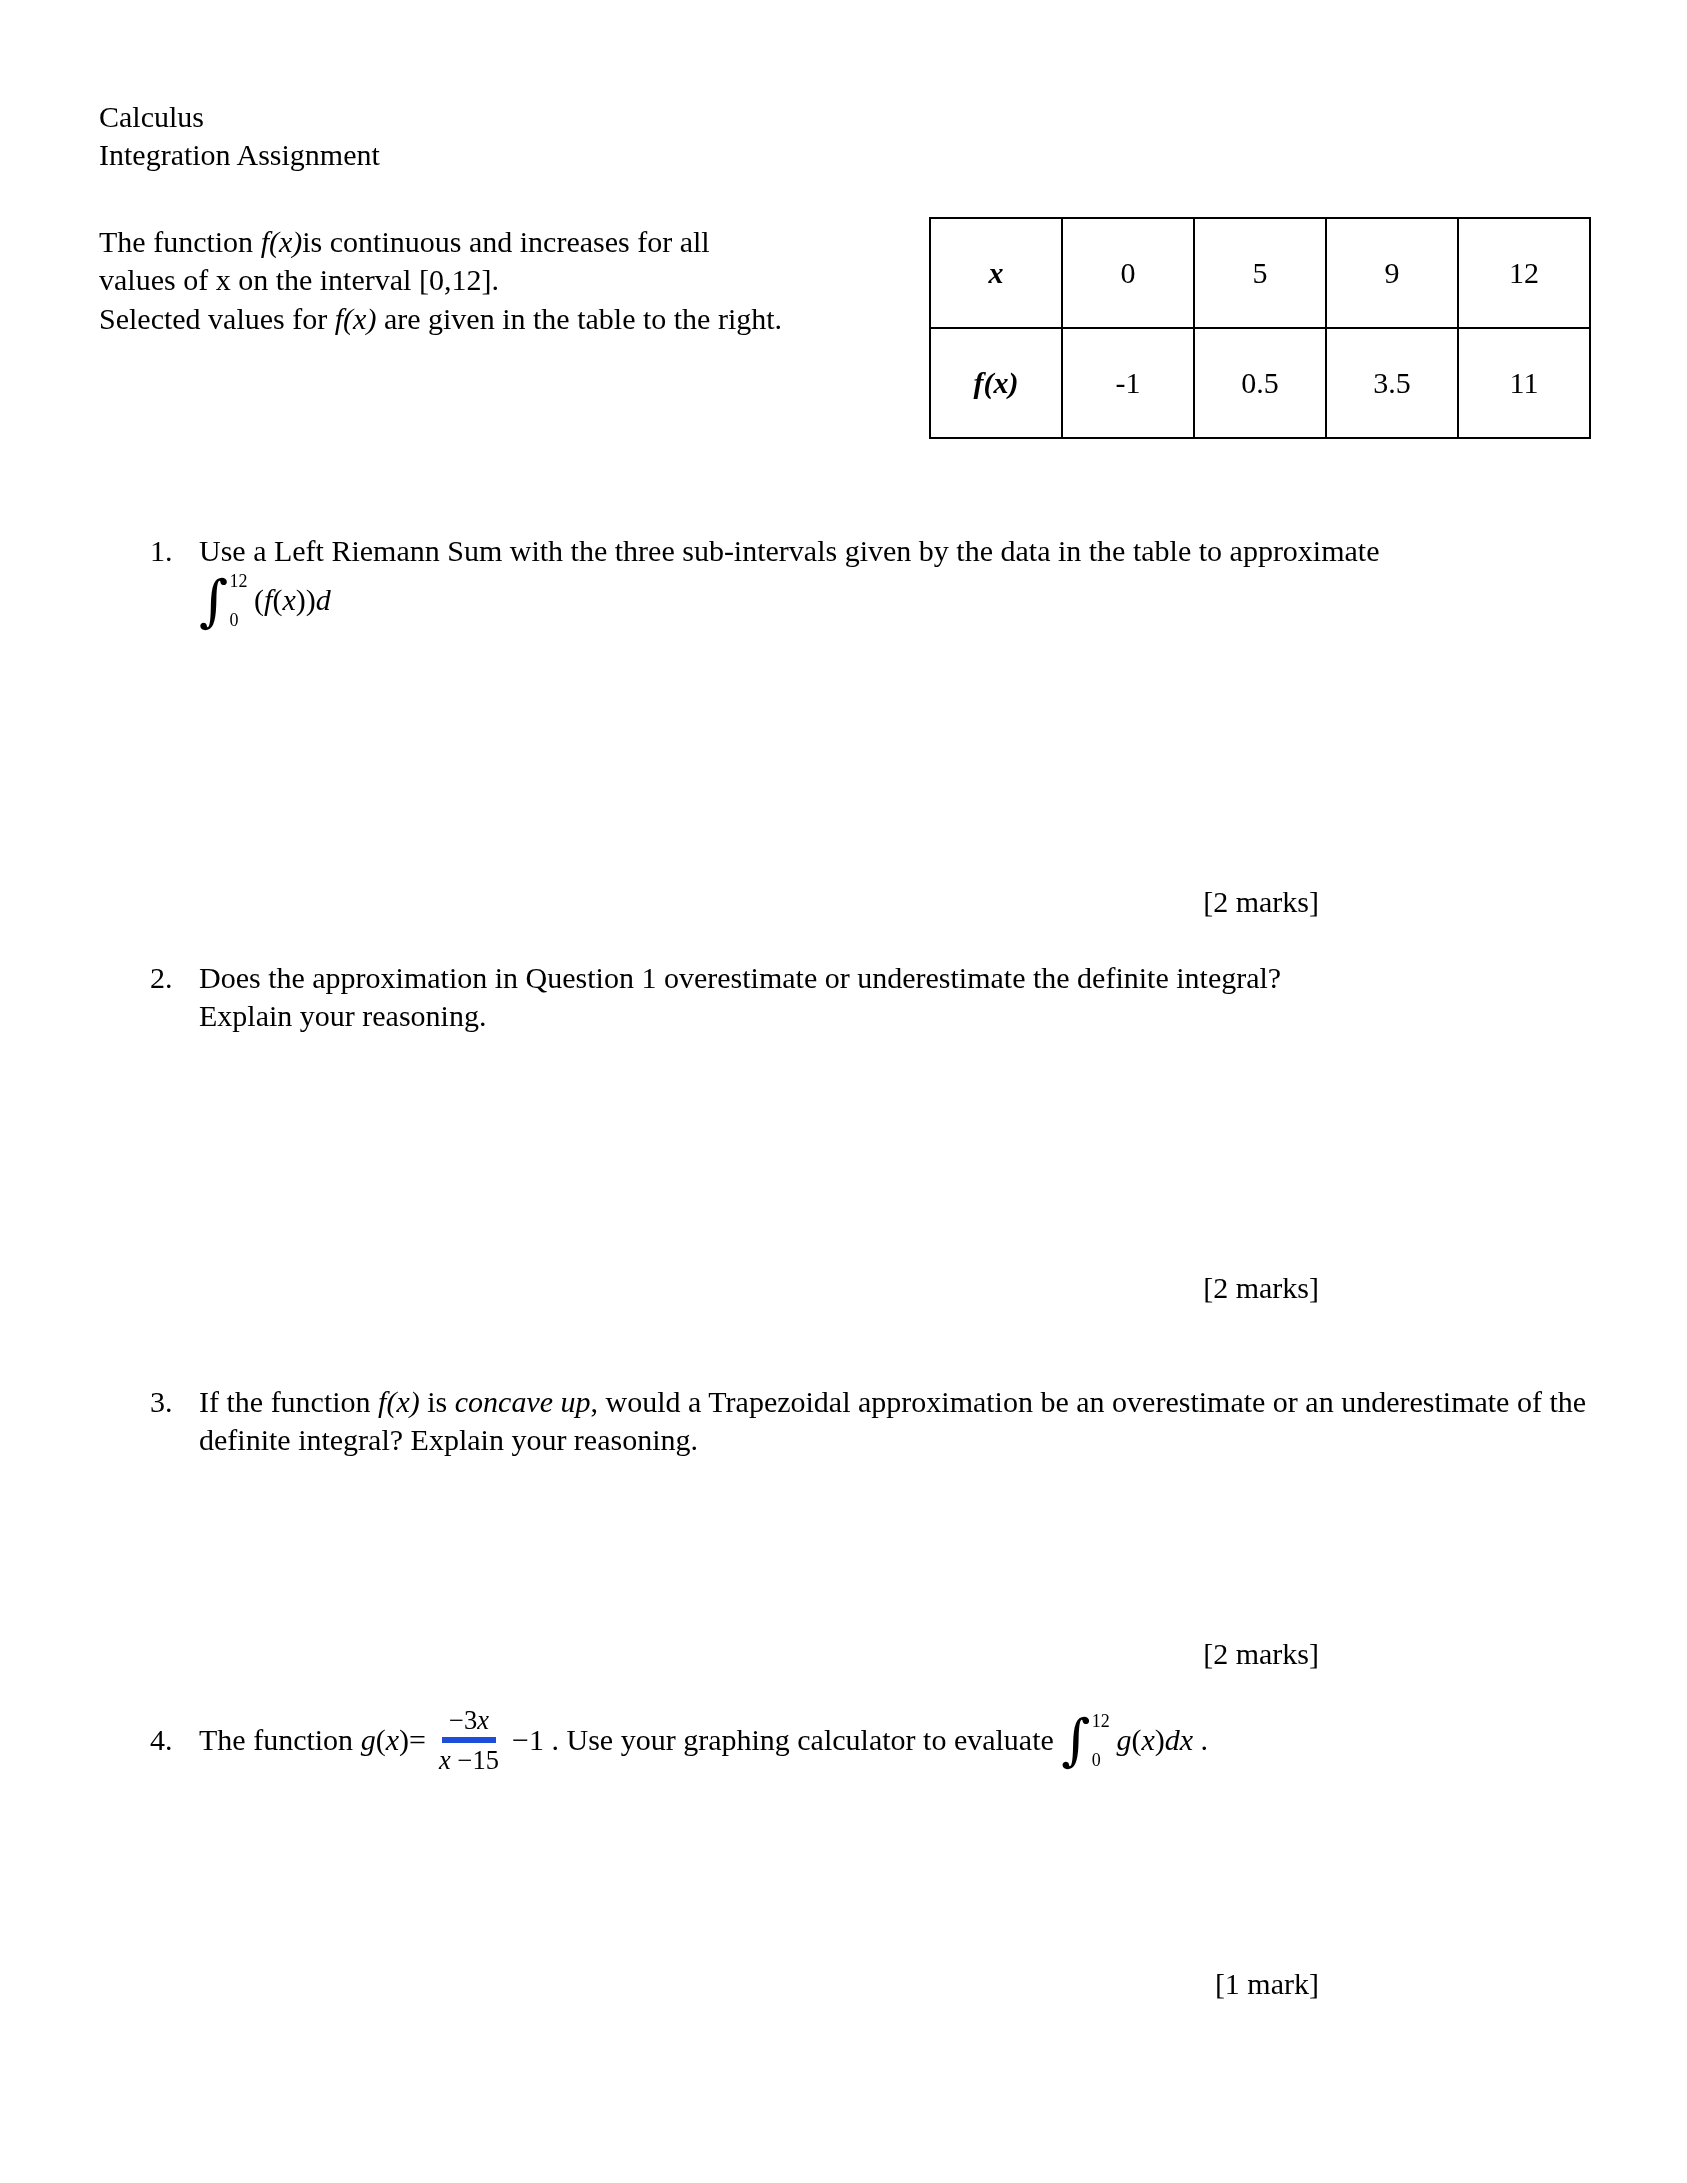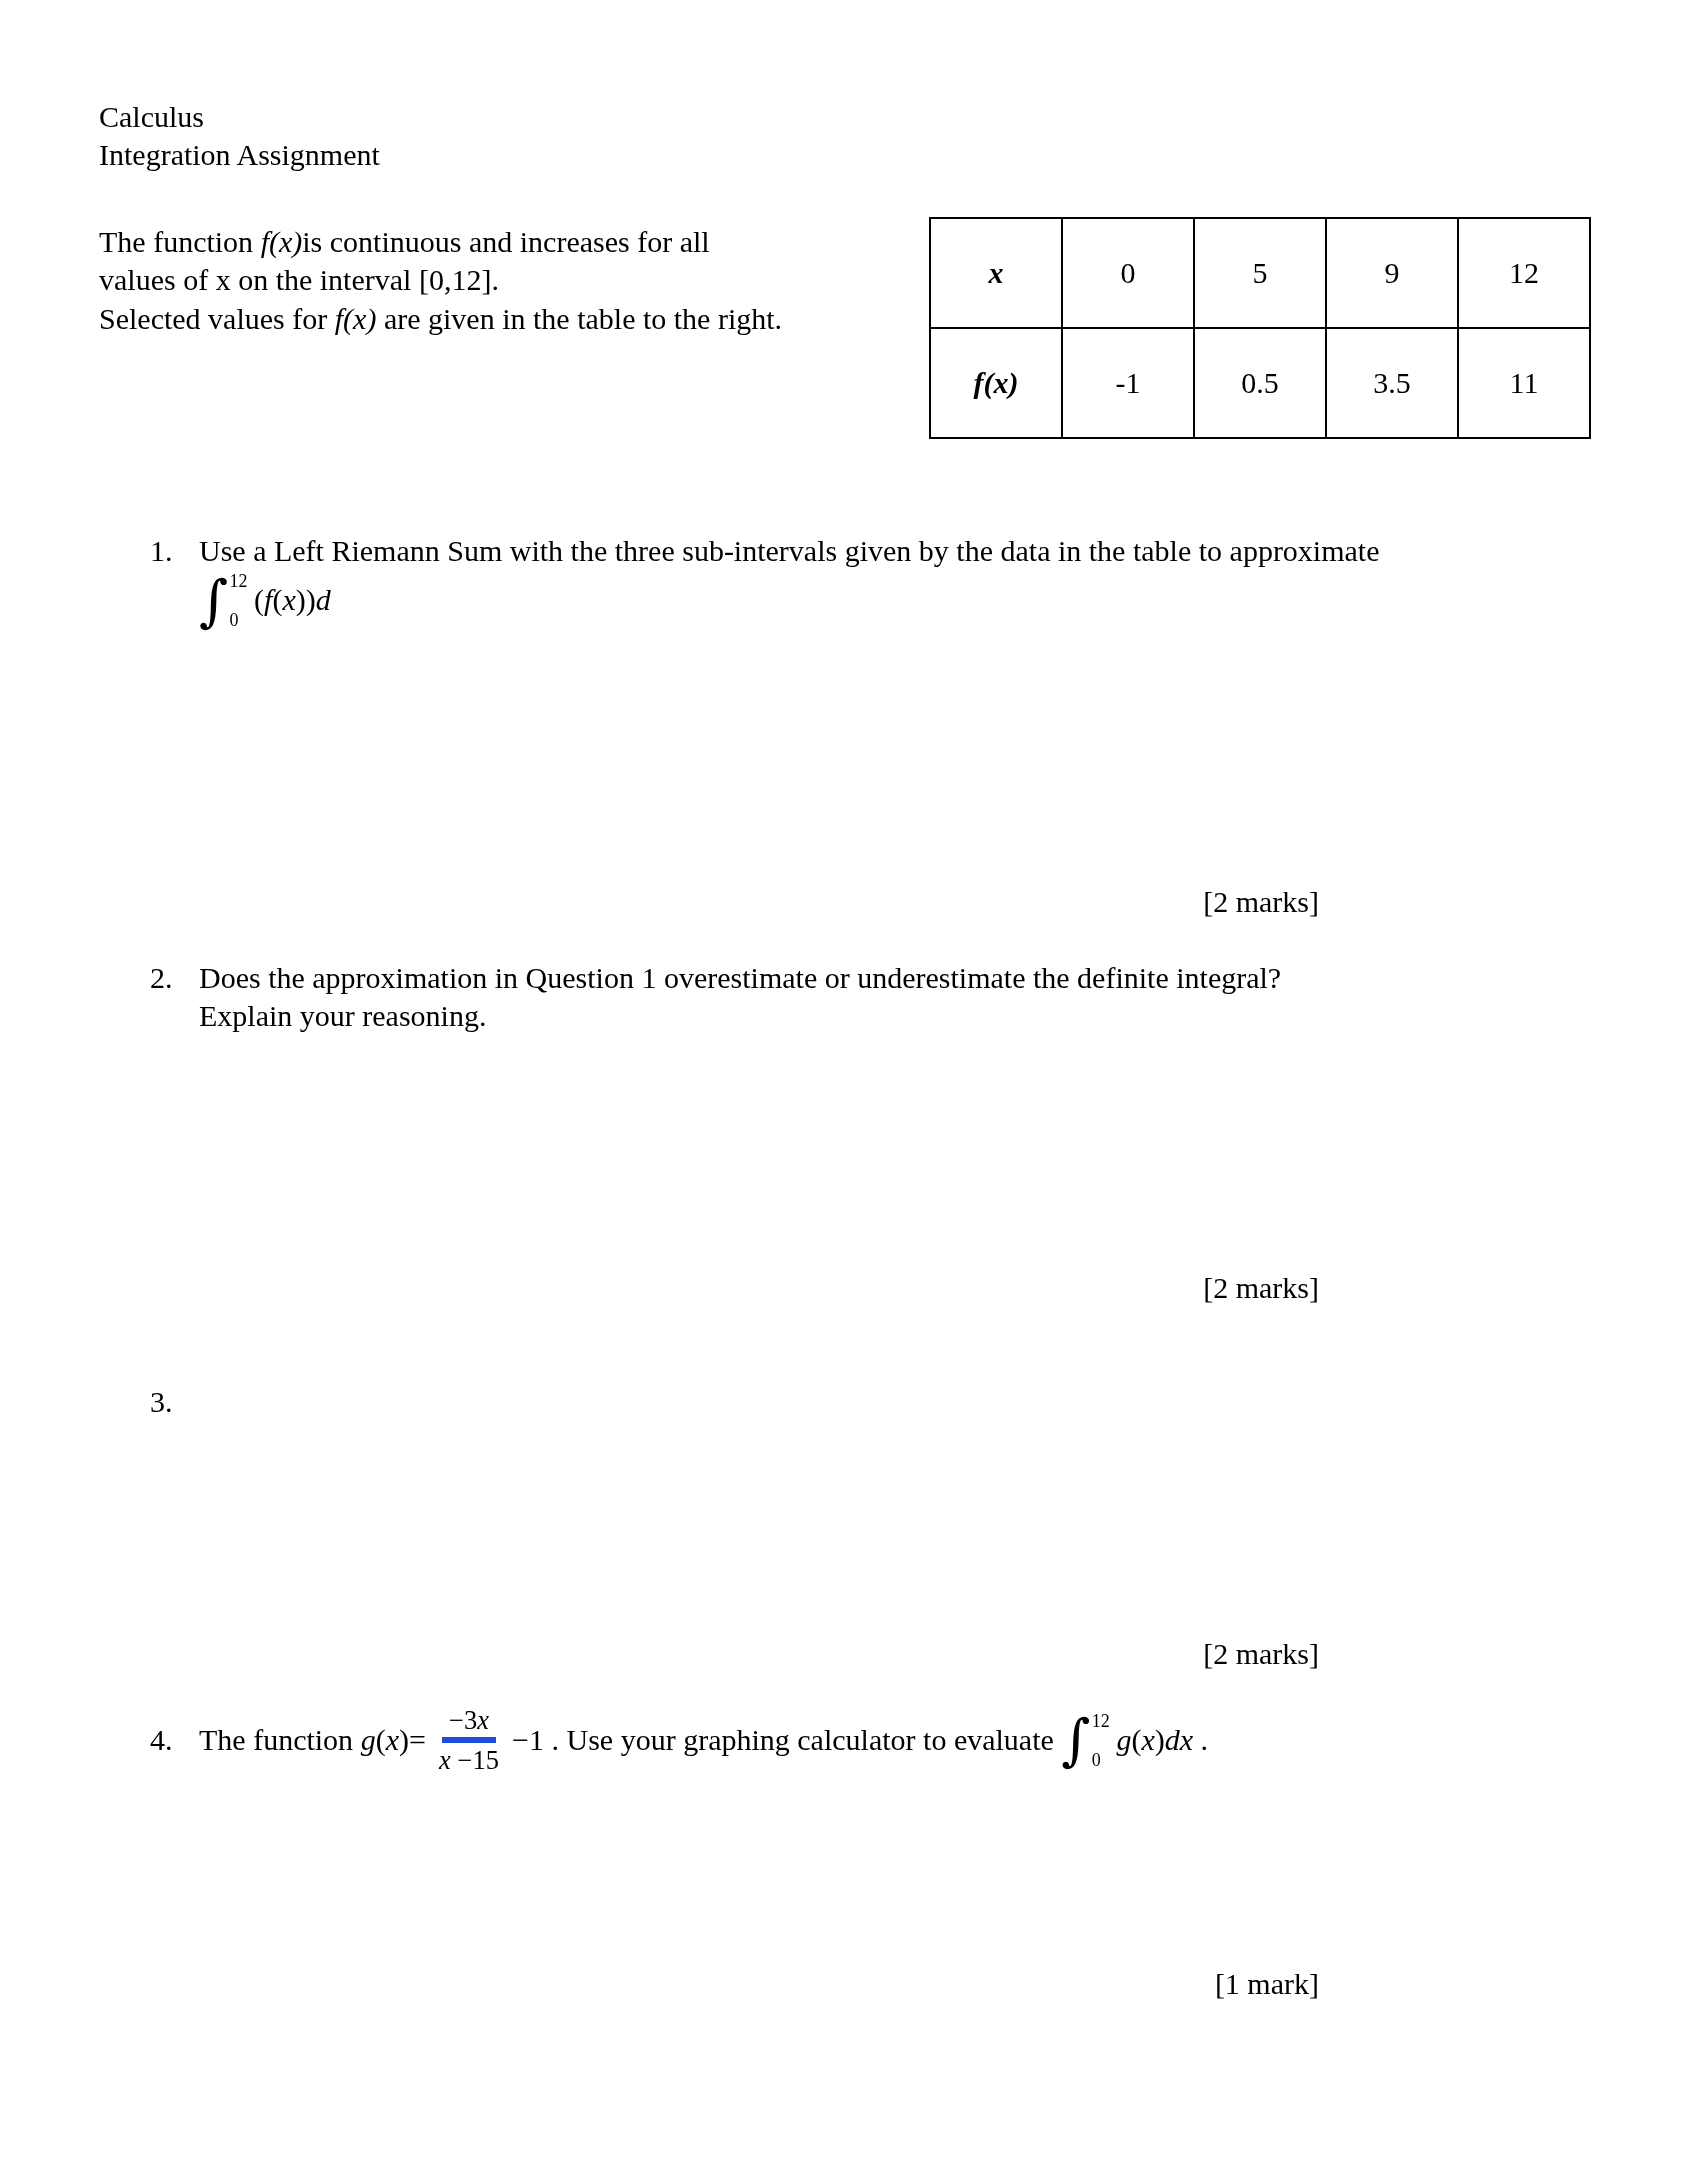--- a/index.html
+++ b/index.html
@@ -162,20 +162,21 @@
   <div class="marks m1">[2 marks]</div>
 
   <div class="qnum q2-num">2.</div>
   <div class="qtext q2-text">
     <div><span class="seg-n">Does the approximation in Question 1 overestimate or underestimate the definite integral?</span></div>
     <div><span class="seg-n">Explain your reasoning.</span></div>
   </div>
   <div class="marks m2">[2 marks]</div>
 
   <div class="qnum q3-num">3.</div>
+  <div class="qtext q3-text"><span class="seg-n">If the function </span><span class="seg-i">f(x)</span><span class="seg-n"> is </span><span class="seg-i">concave up</span><span class="seg-n">, would a Trapezoidal approximation be an overestimate or an underestimate of the definite integral? Explain your reasoning.</span></div>
   <div class="marks m3">[2 marks]</div>
 
   <div class="q4-row">
     <span class="q4-num">4.</span>
     <span><span class="seg-n">The function </span><span class="seg-i">g</span><span class="seg-n">(</span><span class="seg-i">x</span><span class="seg-n">)</span><span class="seg-n">=</span></span>
     <span class="frac">
       <span class="frac-num"><span class="seg-n">−3</span><span class="seg-i">x</span></span>
       <span class="frac-den"><span class="seg-i">x</span><span class="seg-n"> −15</span></span>
     </span>
     <span><span class="seg-n">−1 . Use your graphing calculator to evaluate </span></span>

